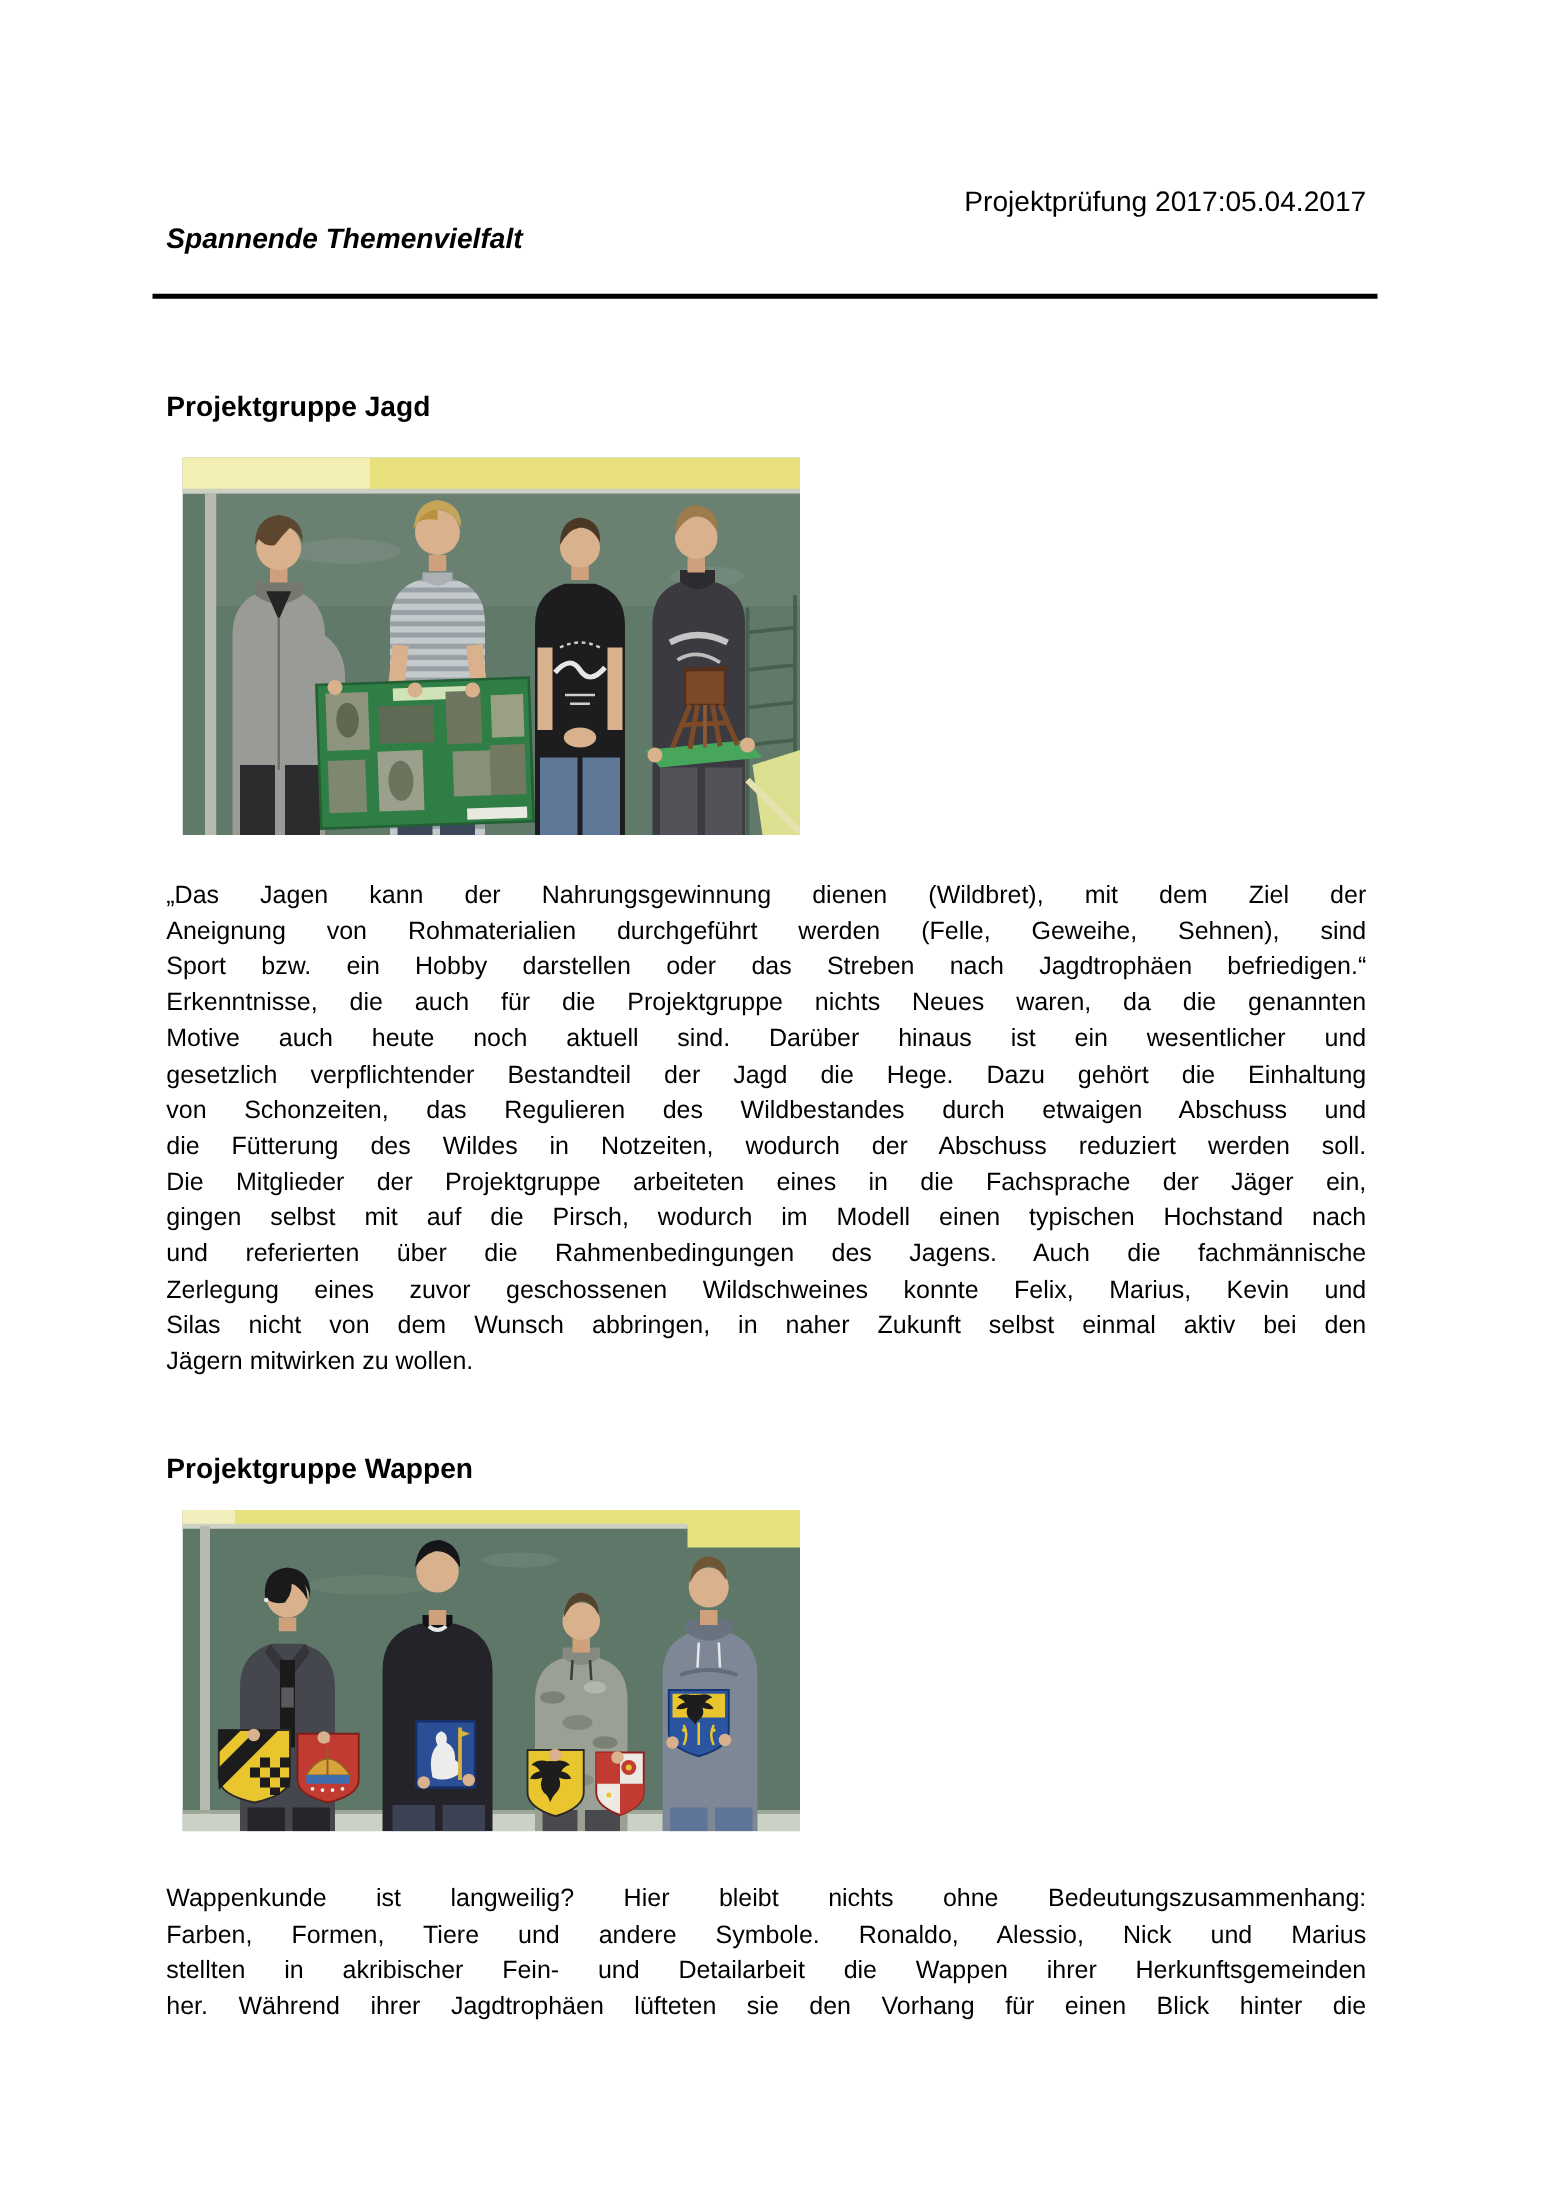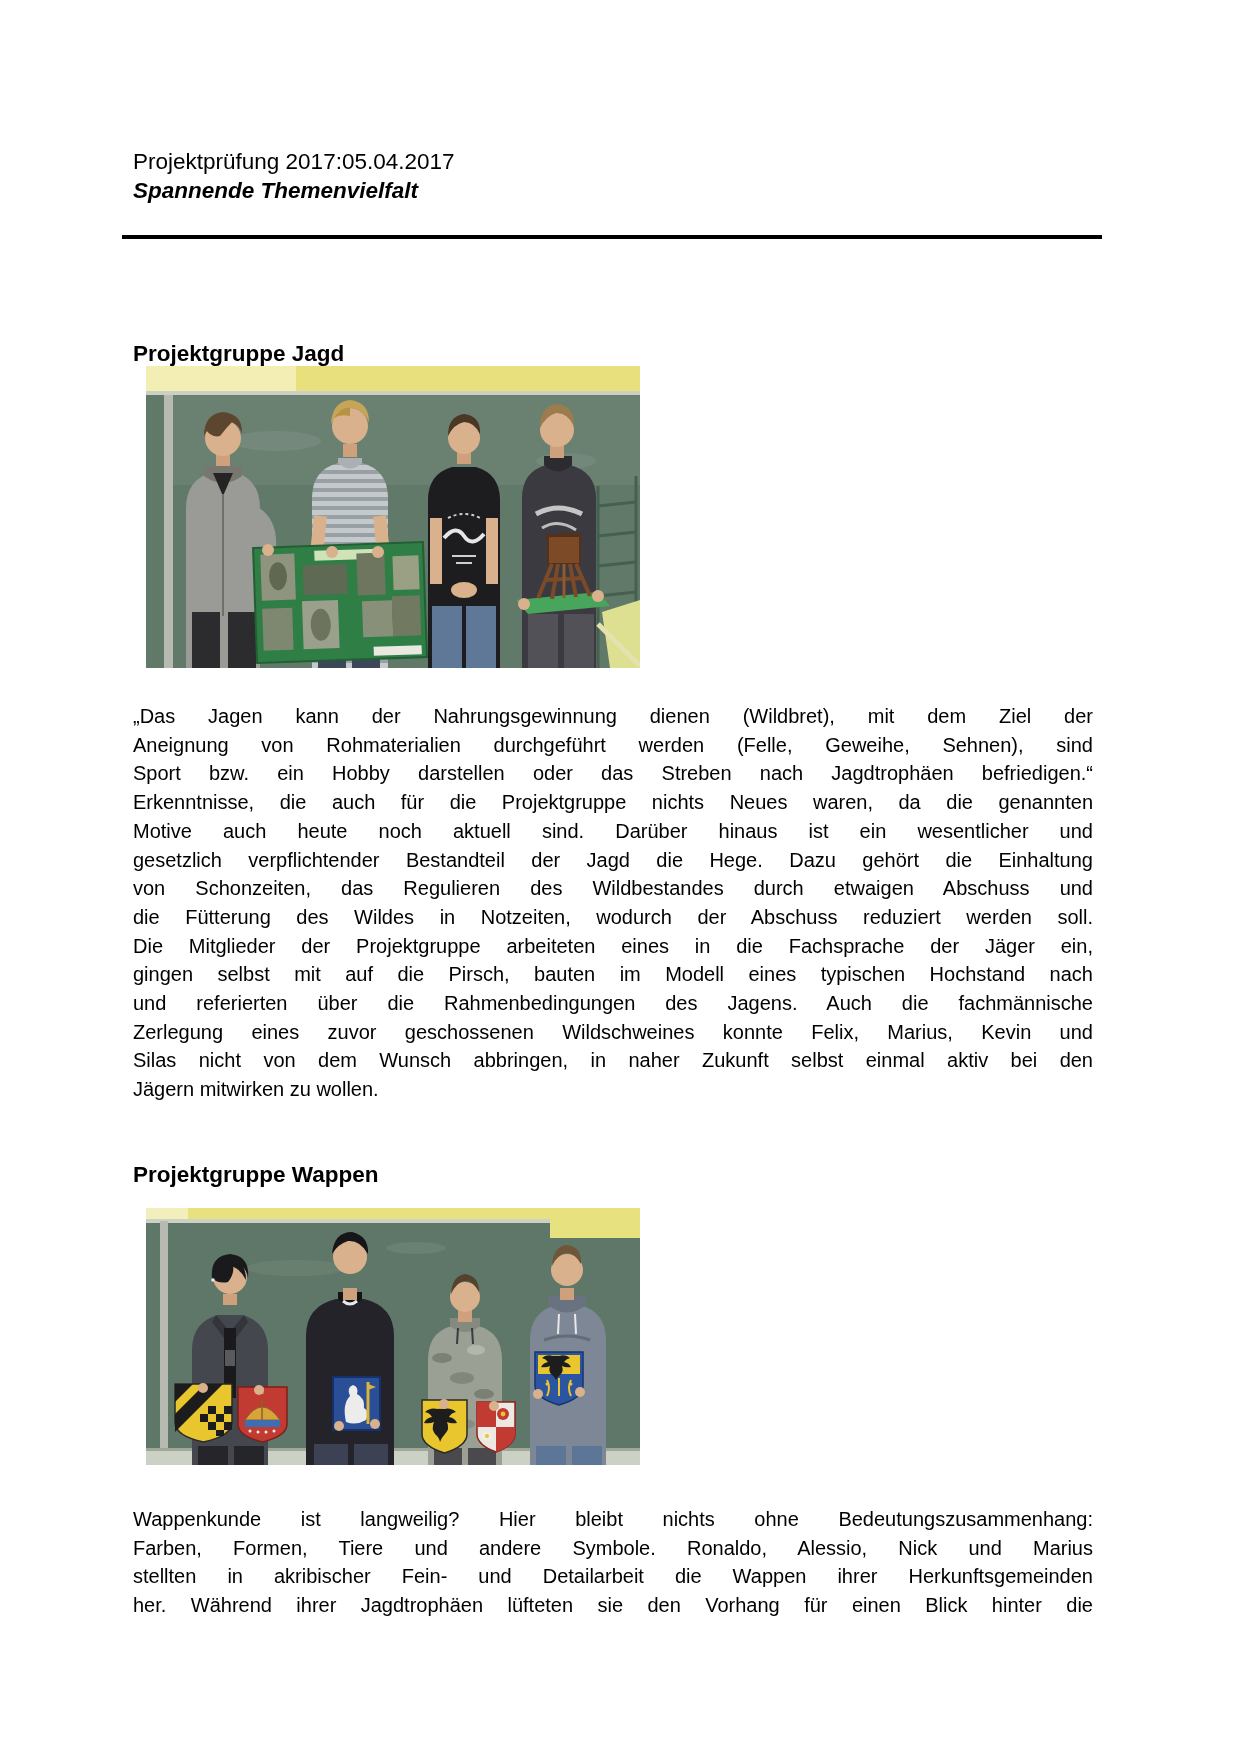--- a/index.html
+++ b/index.html
@@ -9,31 +9,31 @@
     background:#ffffff;
     margin:0 auto;
     font-family:"Liberation Sans", sans-serif;
     color:#000;
     overflow:hidden;
   }
   .doc-header {
     position:absolute; left:133px; top:148px; width:960px;
     font-size:22.5px; line-height:28.5px;
   }
-  .doc-header .row1 { display:flex; justify-content:flex-start; }
+  .doc-header .row1 { display:flex; justify-content:flex-end; }
   .doc-header .subtitle { font-weight:bold;font-style:italic; }
   .rule {
     position:absolute; left:122px; top:235px; width:980px; height:4px;
     background:#000;
   }
   .section-heading {
     position:absolute; left:133px; width:960px;
     font-size:22.5px; font-weight:bold; line-height:28px;
   }
-  #heading-jagd { top:340px; }
+  #heading-jagd { top:312px; }
   #heading-wappen { top:1161px; }
   .photo {
     position:absolute; left:146px;
   }
   #photo-jagd { top:366px; width:494px; height:302px; }
   #photo-wappen { top:1208px; width:494px; height:257px; }
   .photo svg { display:block; width:100%; height:100%; }
   .para {
     position:absolute; left:133px; width:960px;
     font-size:20px; line-height:28.7px;
@@ -174,21 +174,21 @@
   <div class="para" id="para-jagd">
       <div class="line">„Das Jagen kann der Nahrungsgewinnung dienen (Wildbret), mit dem Ziel der</div>
       <div class="line">Aneignung von Rohmaterialien durchgeführt werden (Felle, Geweihe, Sehnen), sind</div>
       <div class="line">Sport bzw. ein Hobby darstellen oder das Streben nach Jagdtrophäen befriedigen.“</div>
       <div class="line">Erkenntnisse, die auch für die Projektgruppe nichts Neues waren, da die genannten</div>
       <div class="line">Motive auch heute noch aktuell sind. Darüber hinaus ist ein wesentlicher und</div>
       <div class="line">gesetzlich verpflichtender Bestandteil der Jagd die Hege. Dazu gehört die Einhaltung</div>
       <div class="line">von Schonzeiten, das Regulieren des Wildbestandes durch etwaigen Abschuss und</div>
       <div class="line">die Fütterung des Wildes in Notzeiten, wodurch der Abschuss reduziert werden soll.</div>
       <div class="line">Die Mitglieder der Projektgruppe arbeiteten eines in die Fachsprache der Jäger ein,</div>
-      <div class="line">gingen selbst mit auf die Pirsch, bauten im Modell eines typischen Hochstand nach</div>
+      <div class="line">gingen selbst mit auf die Pirsch, wodurch im Modell einen typischen Hochstand nach</div>
       <div class="line">und referierten über die Rahmenbedingungen des Jagens. Auch die fachmännische</div>
       <div class="line">Zerlegung eines zuvor geschossenen Wildschweines konnte Felix, Marius, Kevin und</div>
       <div class="line">Silas nicht von dem Wunsch abbringen, in naher Zukunft selbst einmal aktiv bei den</div>
       <div class="line final">Jägern mitwirken zu wollen.</div>
     </div>
 
   <div class="section-heading" id="heading-wappen">Projektgruppe Wappen</div>
 
   <div class="photo" id="photo-wappen">
     <svg viewBox="0 0 494 257" role="img">

